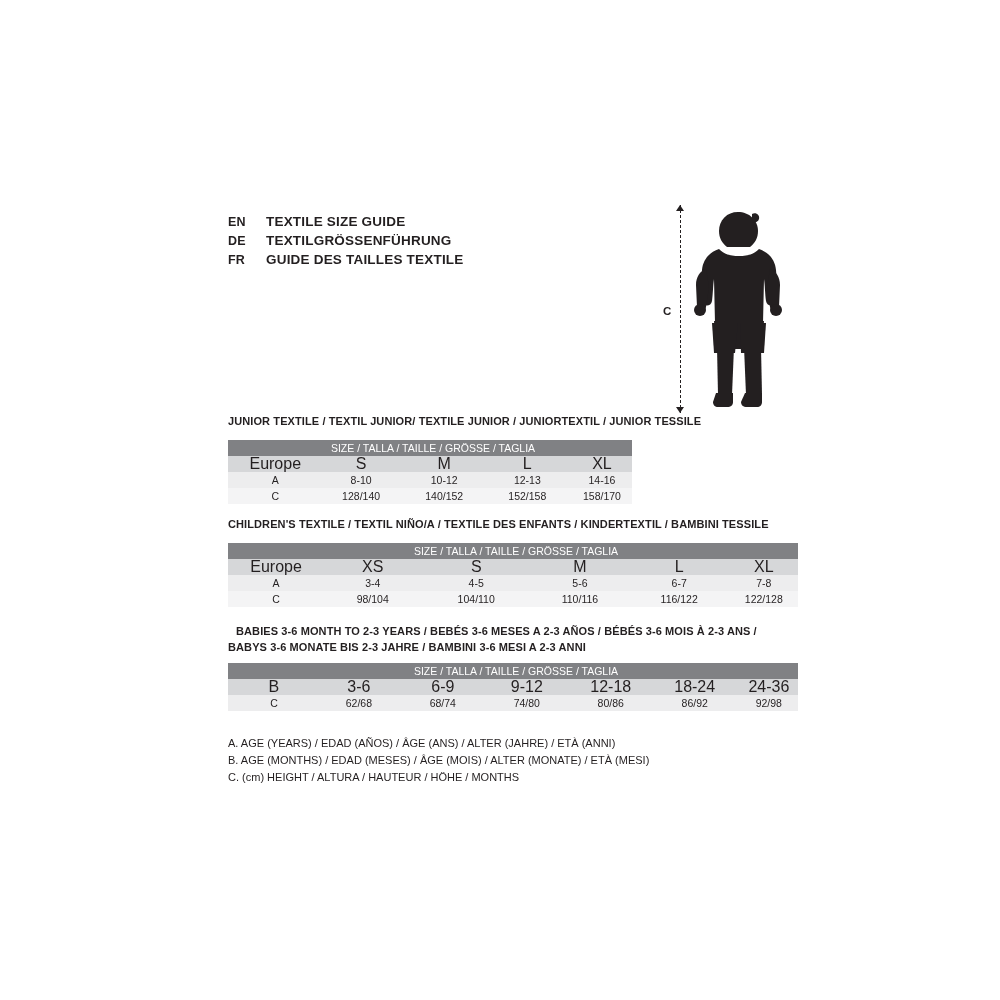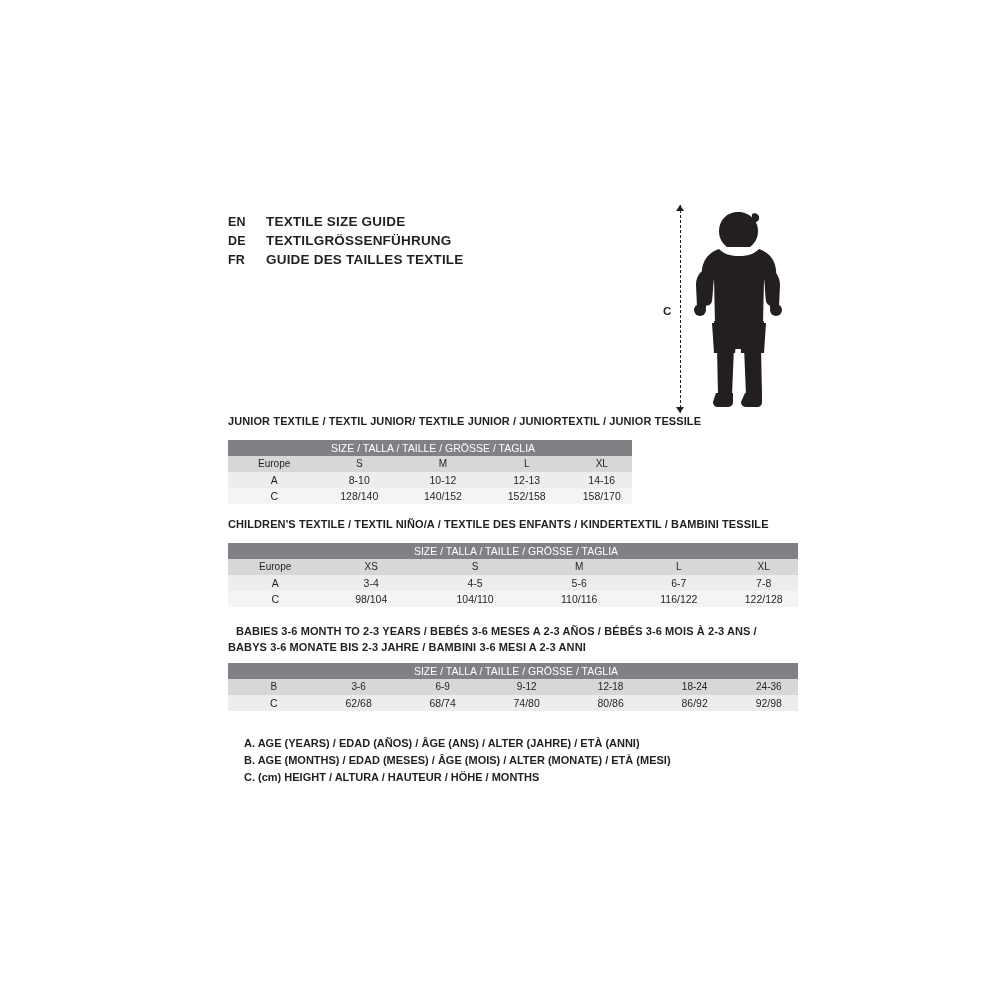--- a/index.html
+++ b/index.html
@@ -116,44 +116,43 @@
     font-weight: normal;
     height: 16px;
     line-height: 16px;
     padding-left: 6px;
   }
   tr.sub-row td {
     background: #d6d7d9;
     height: 16px;
     line-height: 16px;
     padding-left: 6px;
-    font-size: 10px;
+    font-size: 16px;
     margin-left: 45px;
   }
   tr.data-row td {
     background: #ededee;
     height: 16px;
     line-height: 16px;
     padding-left: 6px;
     font-size: 10.5px;
   }
   tr.data-row.alt td {
     background: #f4f4f5;
   }
 
   
   .notes {
     position: absolute;
     left: 220px;
     top: 735px;
     font-size: 11px;
-    font-weight: bold;
+    font-weight: normal;
     color: #231f20;
     line-height: 17px;
-    margin-left: 16px;
   }
   .notes div { white-space: nowrap; }
 </style>
 </head>
 <body>
 
 <div class="page">
 
   <div class="lang-block">
     <div class="lang-row">

